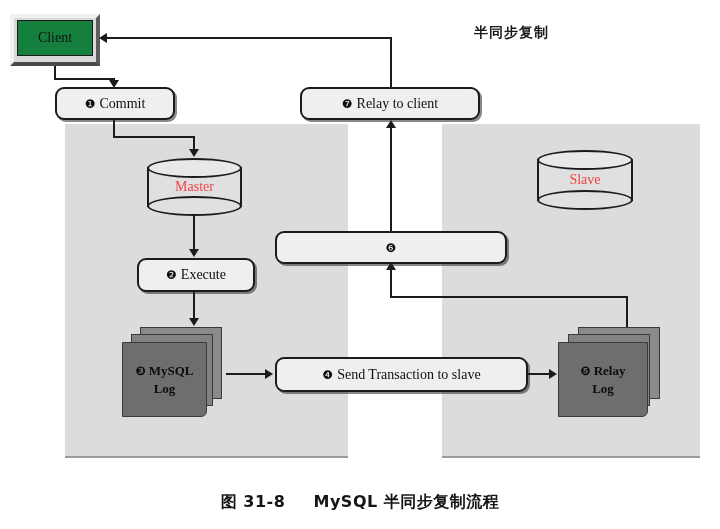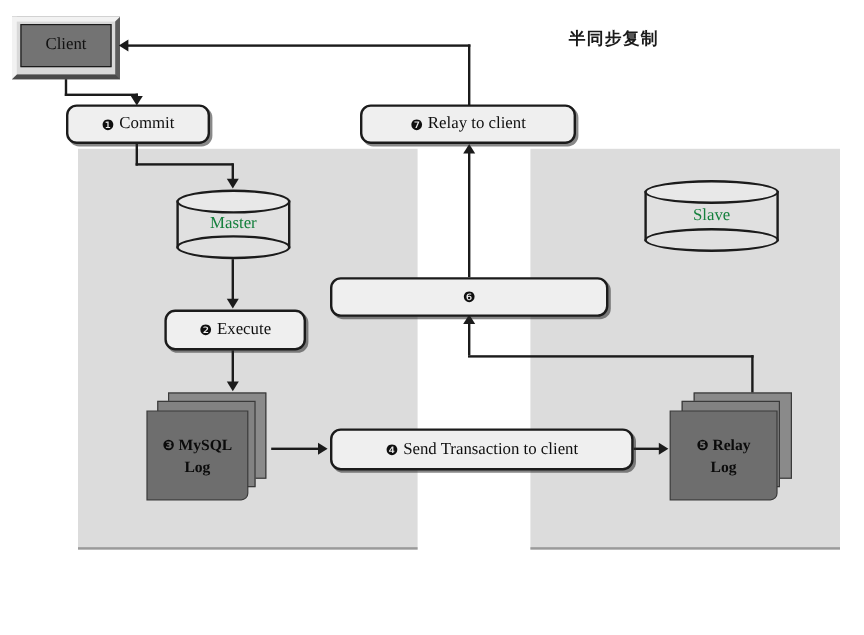--- a/index.html
+++ b/index.html
@@ -43,21 +43,21 @@
   #client-box .bevel-tl{
     position:absolute;left:0;top:0;width:100%;height:100%;
     box-sizing:border-box;
     border-top:4px solid #f2f2f2;
     border-left:4px solid #f2f2f2;
     border-right:4px solid #5d5d5d;
     border-bottom:4px solid #4a4a4a;
   }
   #client-box .screen{
     position:absolute;left:7px;top:6px;right:7px;bottom:10px;
-    background:#737373;
+    background:#15803d;
     border:1px solid #1b1b1b;
     box-sizing:border-box;
     display:flex;align-items:center;justify-content:center;
   }
   #client-box .screen span{
     font-size:14px;color:#111;
   }
 
   
   .stepbox{
@@ -104,25 +104,25 @@
   .cyl-bottom{
     position:absolute;left:0;right:0;bottom:0;height:20px;
     background:#e0e0e0;
     border:2px solid #1b1b1b;
     border-radius:50%;
     box-sizing:border-box;
   }
   .cyl-label{
     position:absolute;left:0;right:0;top:50%;
     transform:translateY(-50%);
-    text-align:center;font-size:14px;color:#15803d;
+    text-align:center;font-size:14px;color:#ef4444;
     z-index:3;
   }
   #cyl-master{left:147px;top:158px;width:95px;height:58px;}
-  #cyl-slave{left:537px;top:150px;width:112px;height:60px;text-decoration:underline;}
+  #cyl-slave{left:537px;top:150px;width:96px;height:60px;text-decoration:underline;}
 
   
   .logstack{position:absolute;}
   .sheet{
     position:absolute;
     background:#7d7d7d;
     border:1px solid #3a3a3a;
     box-sizing:border-box;
   }
   .sheet.s1{left:18px;top:0;width:82px;height:72px;background:#8a8a8a;}
@@ -286,19 +286,24 @@
         <span class="num">❺</span>
         <span>Relay</span>
       </span>
       <span>Log</span>
     </div>
   </div>
 
   <div class="stepbox" id="box-send">
     <span class="txt">
       <span class="num">❹</span>
-      <span>Send Transaction to client</span>
-    </span>
-  </div>
-
+      <span>Send Transaction to slave</span>
+    </span>
+  </div>
+
+  <div id="caption">
+    <span>图 31-8</span>
+    <span class="gap"></span>
+    <span>MySQL 半同步复制流程</span>
+  </div>
 
 
 </div>
 
 </body></html>

